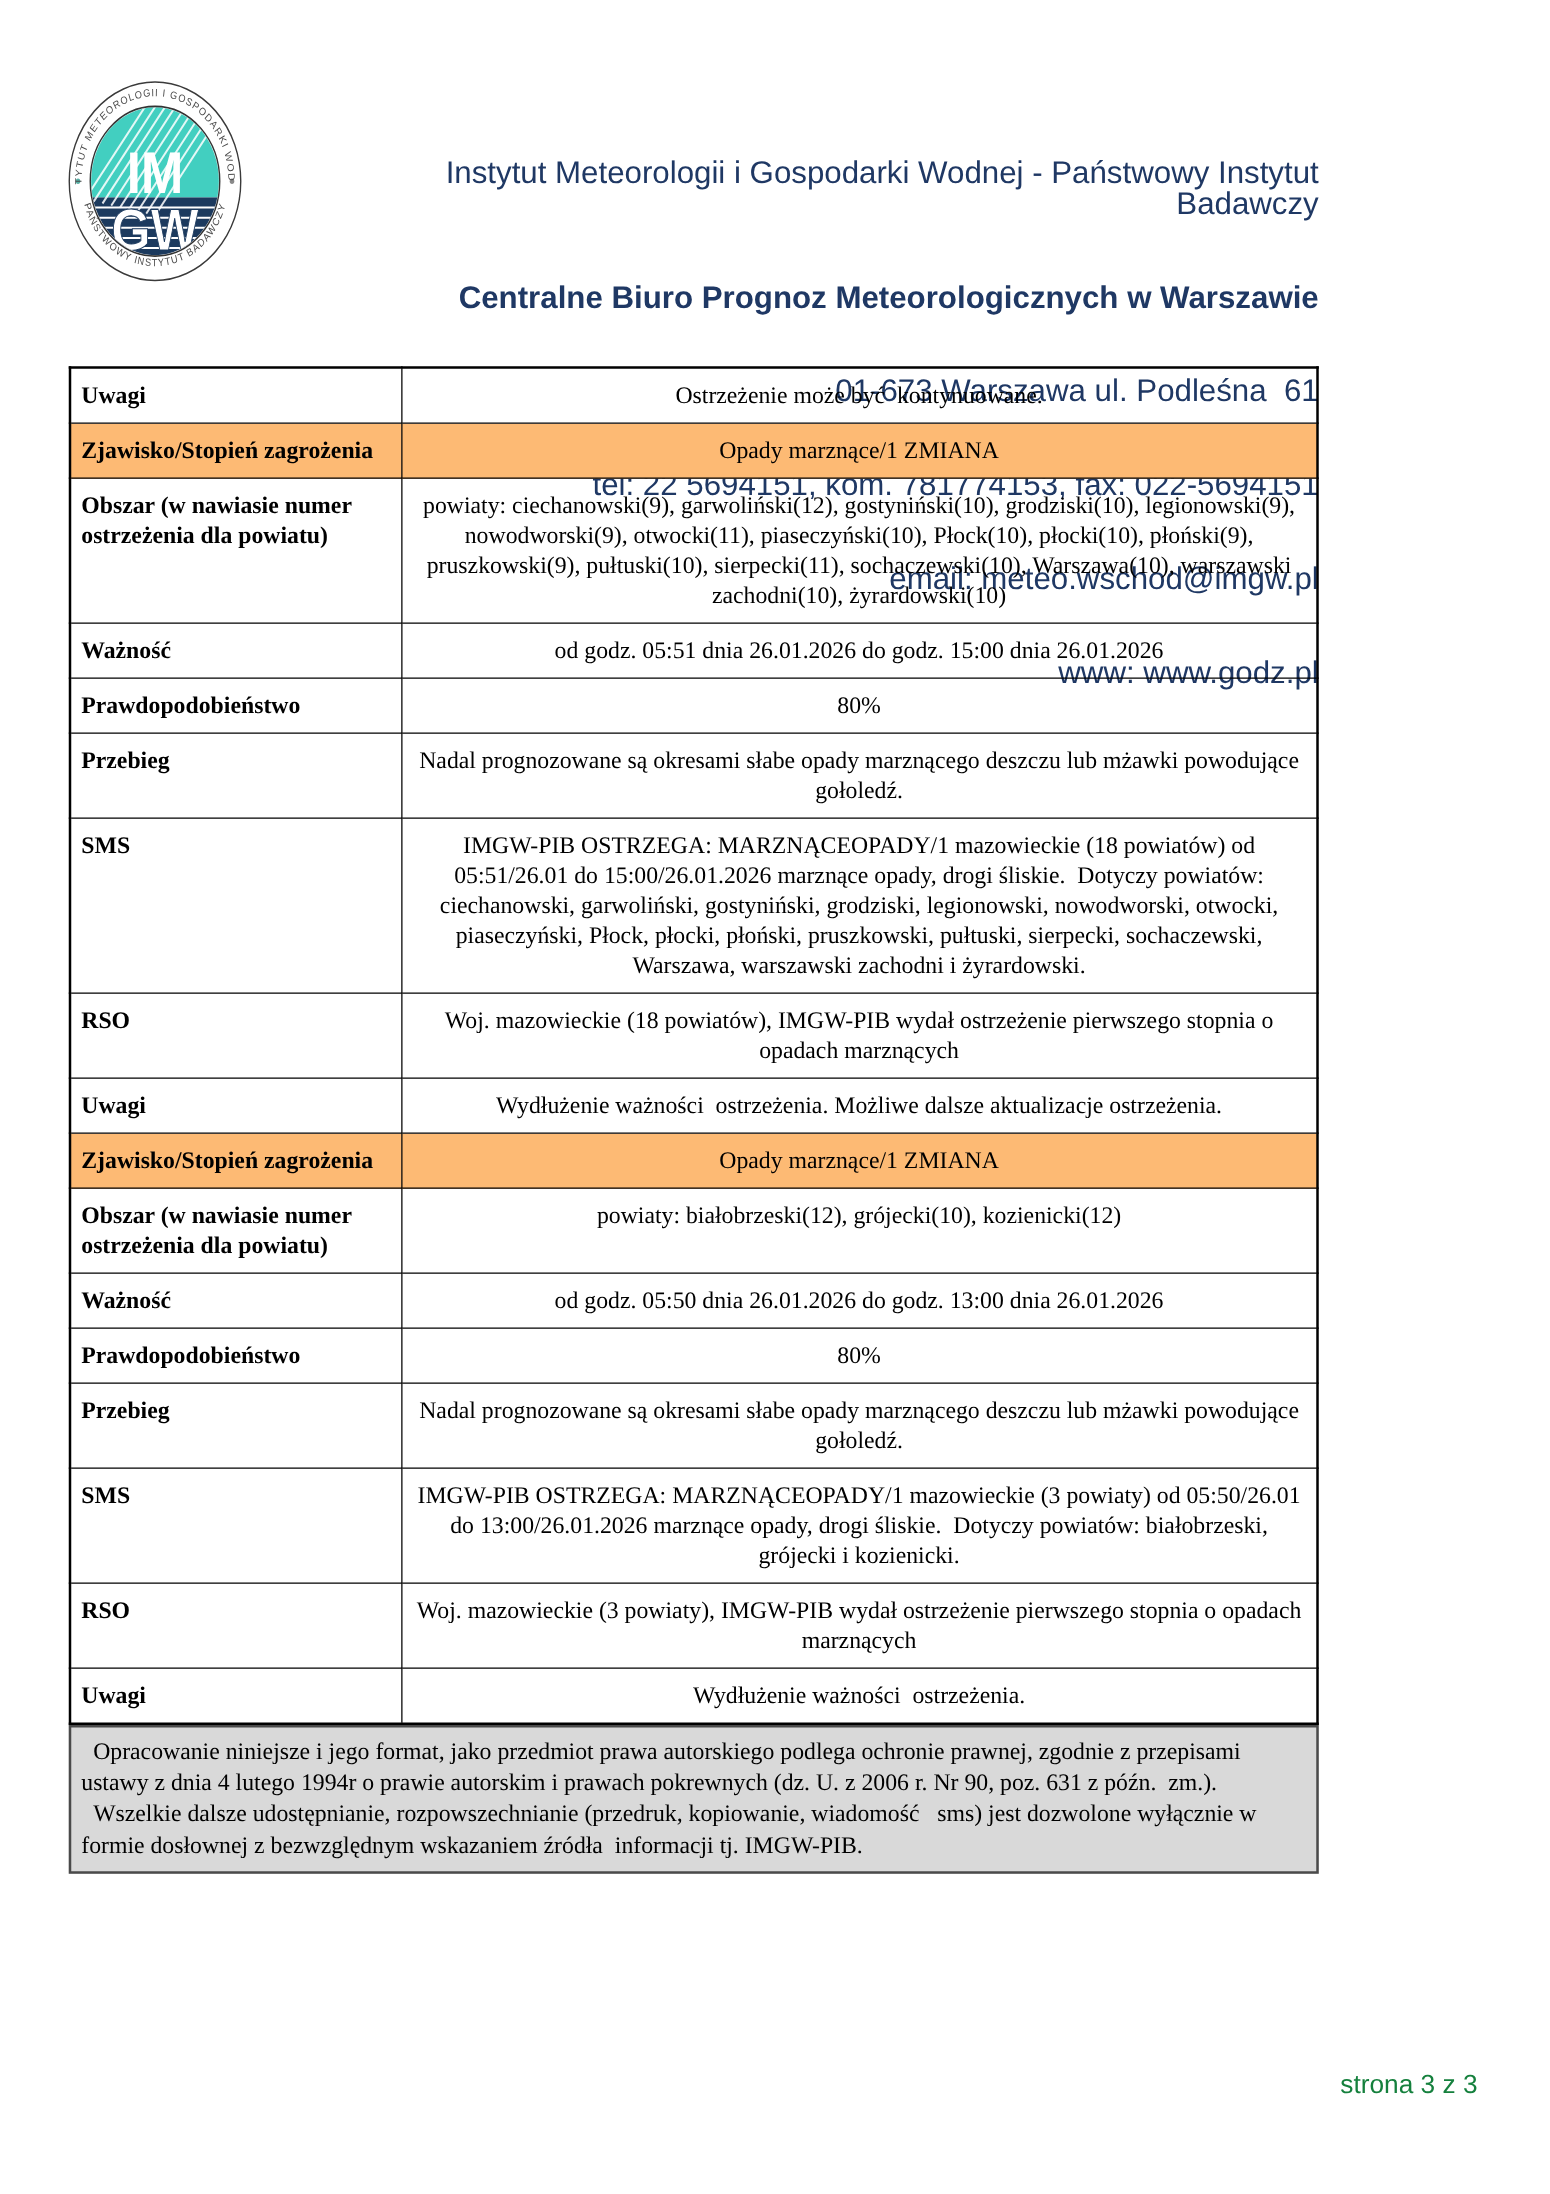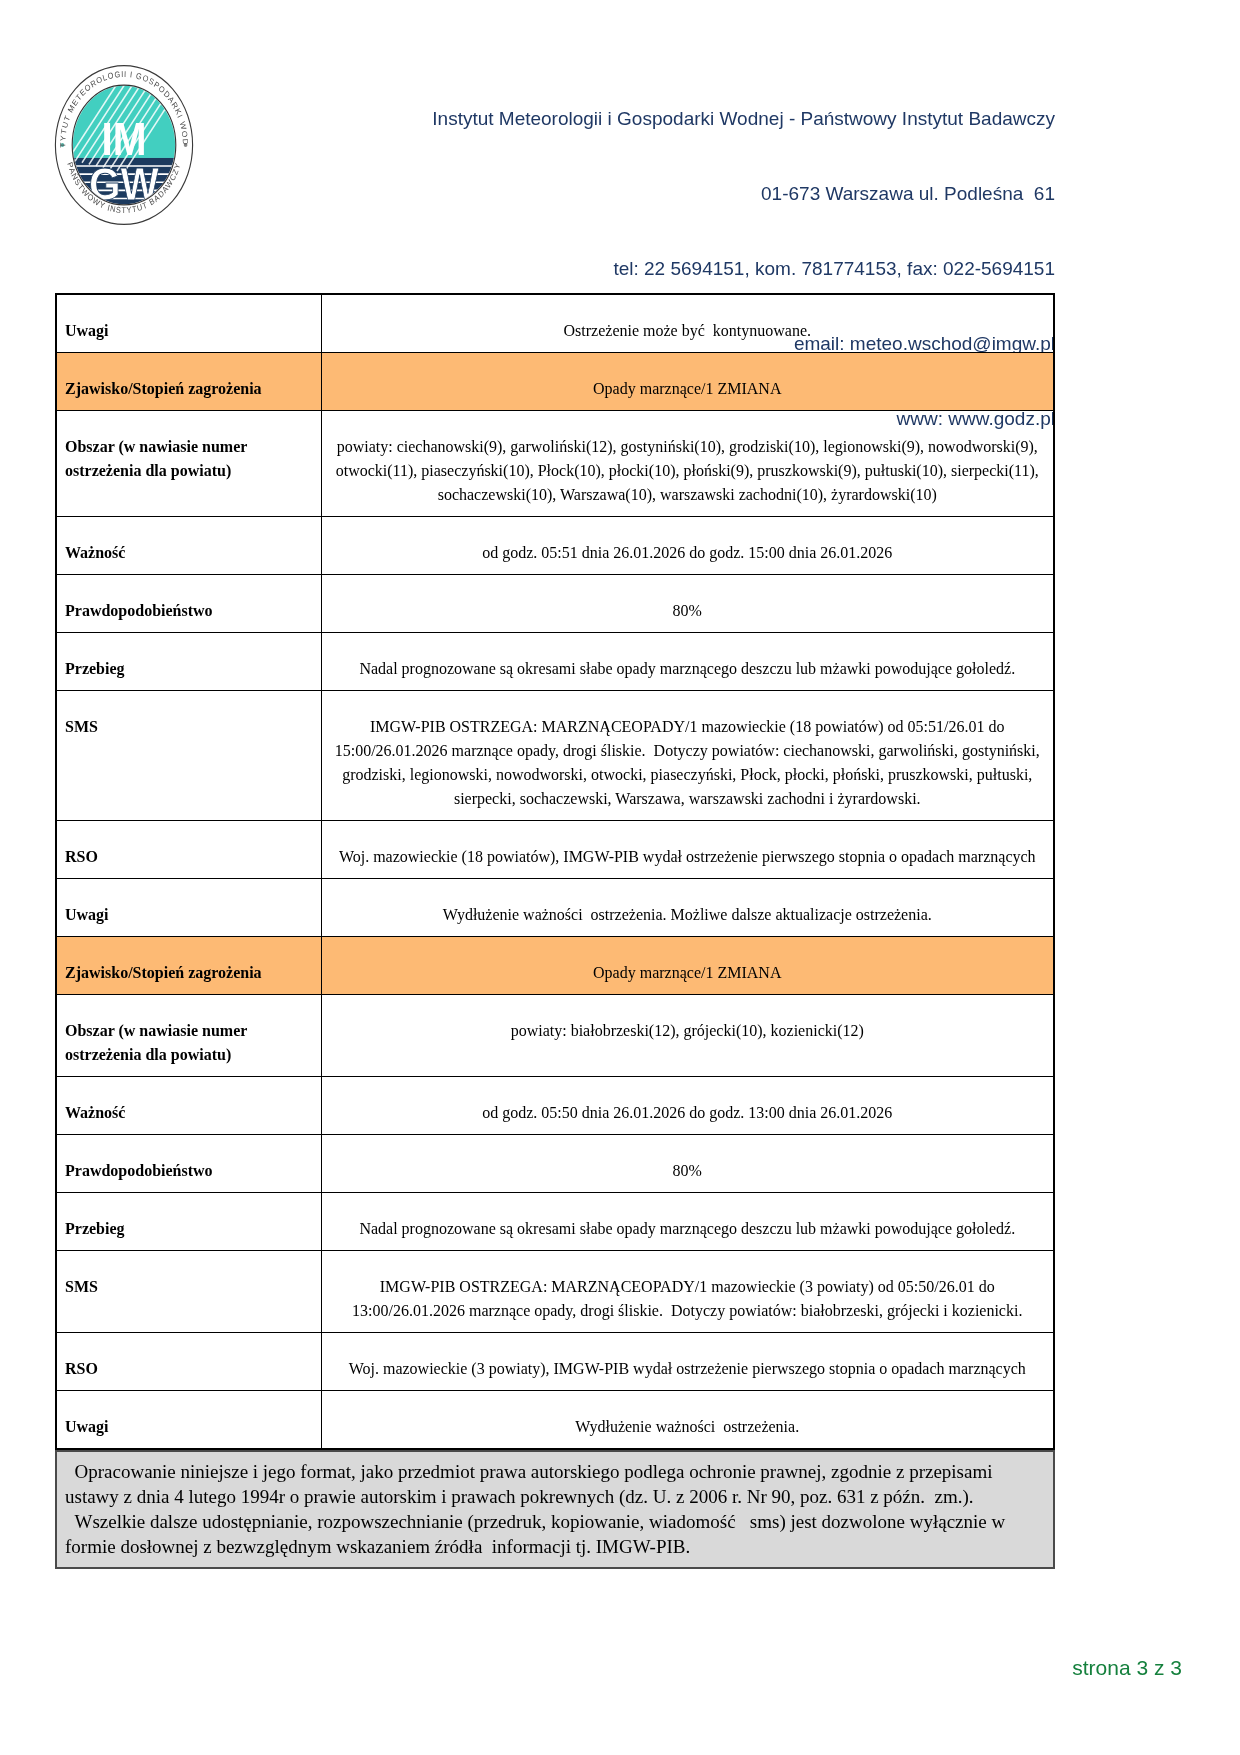--- a/index.html
+++ b/index.html
@@ -4,35 +4,35 @@
 <style>
   html,body{margin:0;padding:0;}
   body{
     width:1240px;height:1755px;position:relative;background:#ffffff;
     font-family:"Liberation Serif", serif;color:#000;overflow:hidden;
   }
   
   .logo-wrap{position:absolute;left:54px;top:64px;width:140px;height:162px;}
   .logo-wrap svg{width:100%;height:100%;display:block;}
   .header-text{
-    position:absolute;top:56px;left:300px;right:185px;text-align:right;
-    font-family:"Liberation Sans", sans-serif;font-size:19px;line-height:25px;
+    position:absolute;top:76px;left:300px;right:185px;text-align:right;
+    font-family:"Liberation Sans", sans-serif;font-size:25px;line-height:25px;
     color:#1f3864;white-space:pre-wrap;
   }
   .header-text .bold{font-weight:bold;}
   
   .content{position:absolute;left:55px;top:293px;width:1000px;}
   table.warn{
     width:1000px;border-collapse:collapse;border:2px solid #000;
     table-layout:fixed;
   }
   table.warn col.c1{width:265px;}
   table.warn td{
     border:1px solid #000;vertical-align:top;
-    padding:24px 8px 9px 8px;font-size:16px;line-height:24px;
+    padding:10px 8px 9px 8px;font-size:19px;line-height:24px;
   }
   td.lbl{font-weight:bold;}
   td.val{white-space:pre-wrap;text-align:center;}
   tr.hl td{background:#fdba74;}
   
   .copyright{
     box-sizing:border-box;width:1000px;background:#d9d9d9;
     border:2px solid #4a4a4a;padding:7px 8px 8px 8px;
     font-size:19px;line-height:25px;
   }
@@ -87,20 +87,21 @@
       <textPath href="#topArc" startOffset="50%" text-anchor="middle">INSTYTUT METEOROLOGII I GOSPODARKI WODNEJ</textPath>
     </text>
     <text font-family="Liberation Sans, sans-serif" font-size="10.5" letter-spacing="1.2" fill="#4a4a4a">
       <textPath href="#botArc" startOffset="50%" text-anchor="middle">PAŃSTWOWY INSTYTUT BADAWCZY</textPath>
     </text>
   </svg>
 </div>
 
 <div class="header-text">
   <div>Instytut Meteorologii i Gospodarki Wodnej - Państwowy Instytut Badawczy</div>
+  <div class="bold">Centralne Biuro Prognoz Meteorologicznych w Warszawie</div>
   <div>01-673 Warszawa ul. Podleśna  61</div>
   <div>tel: 22 5694151, kom. 781774153, fax: 022-5694151</div>
   <div>email: meteo.wschod@imgw.pl</div>
   <div>www: www.godz.pl</div>
 </div>
 
 <div class="content">
   <table class="warn">
     <colgroup>
         <col class="c1">

